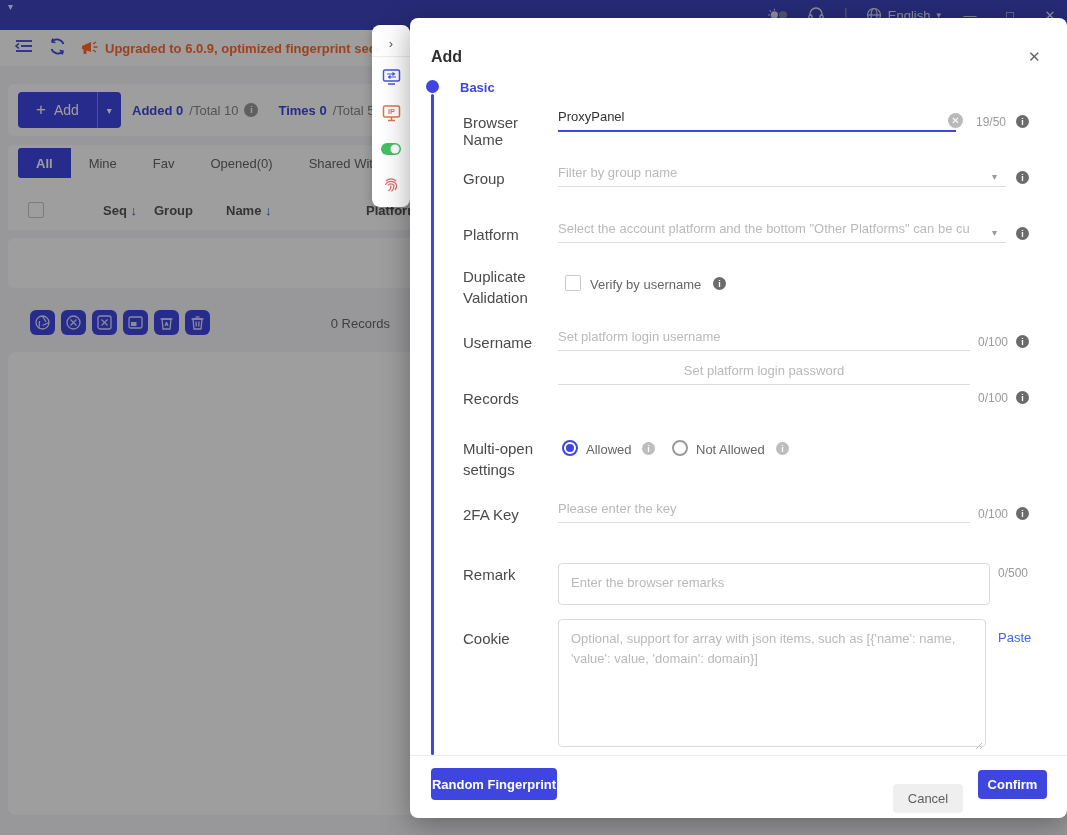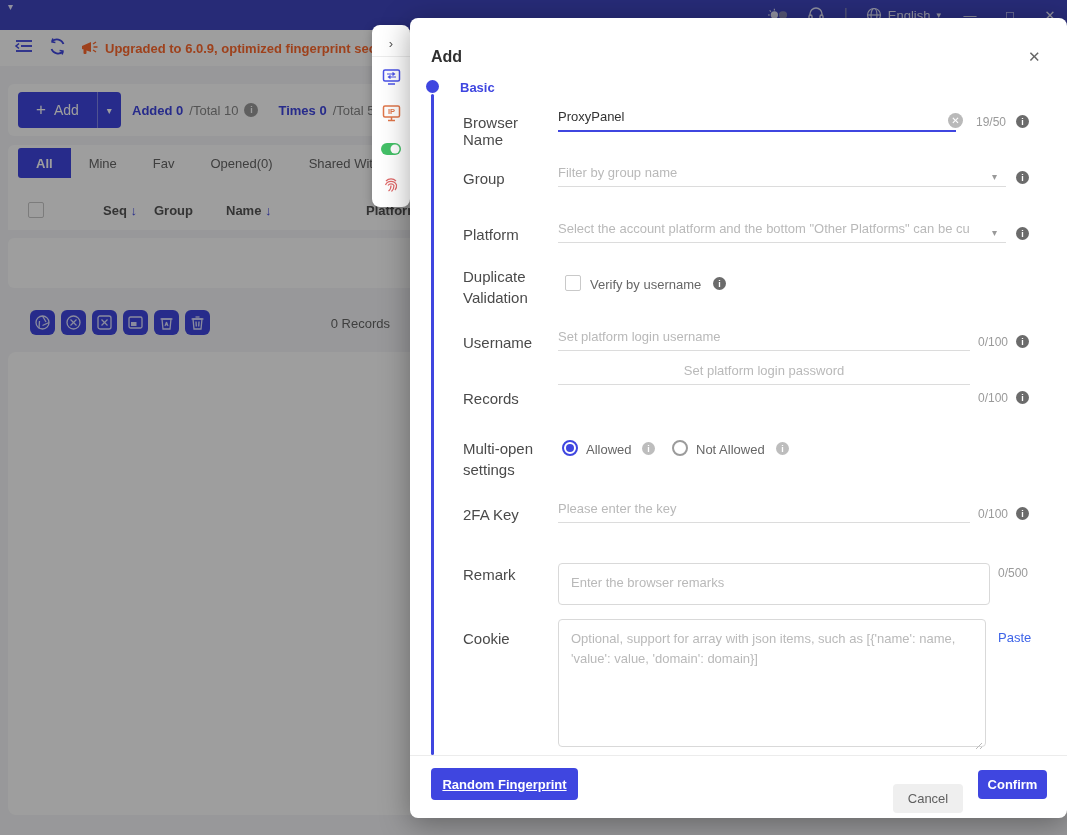--- a/index.html
+++ b/index.html
@@ -78,21 +78,21 @@
   .opt-label { position:absolute; font-size:13px; color:#666; }
 
   .ta { position:absolute; left:148px; border:1px solid #d9d9d9; border-radius:4px; font-size:13px; color:#333; font-family:"Liberation Sans",sans-serif; padding:9px 12px; resize:none; outline:none; line-height:1.55; }
   .paste-link { position:absolute; left:588px; font-size:13px; color:#3e64e8; }
   .grip { position:absolute; }
 
   .dlg-footer { position:absolute; left:0; top:737px; width:657px; height:63px; border-top:1px solid #ececec; }
   .btn { position:absolute; border:none; border-radius:4px; font-size:13px; font-family:"Liberation Sans",sans-serif; cursor:default; }
   .btn-primary { background:#3f46e0; color:#fff; font-weight:bold; }
   .btn-plain { background:#efefef; color:#5f5f5f;margin-top:14px; }
-  .btn-random { left:21px; top:12px; width:147px; height:32px;text-decoration:underline; }
+  .btn-random { left:21px; top:12px; width:126px; height:32px; }
   .btn-cancel { left:483px; top:14px; width:70px; height:29px; }
   .btn-confirm { left:568px; top:14px; width:69px; height:29px; }
 </style>
 </head>
 <body>
 
 <div class="screen">
 
   <div class="app">
 

